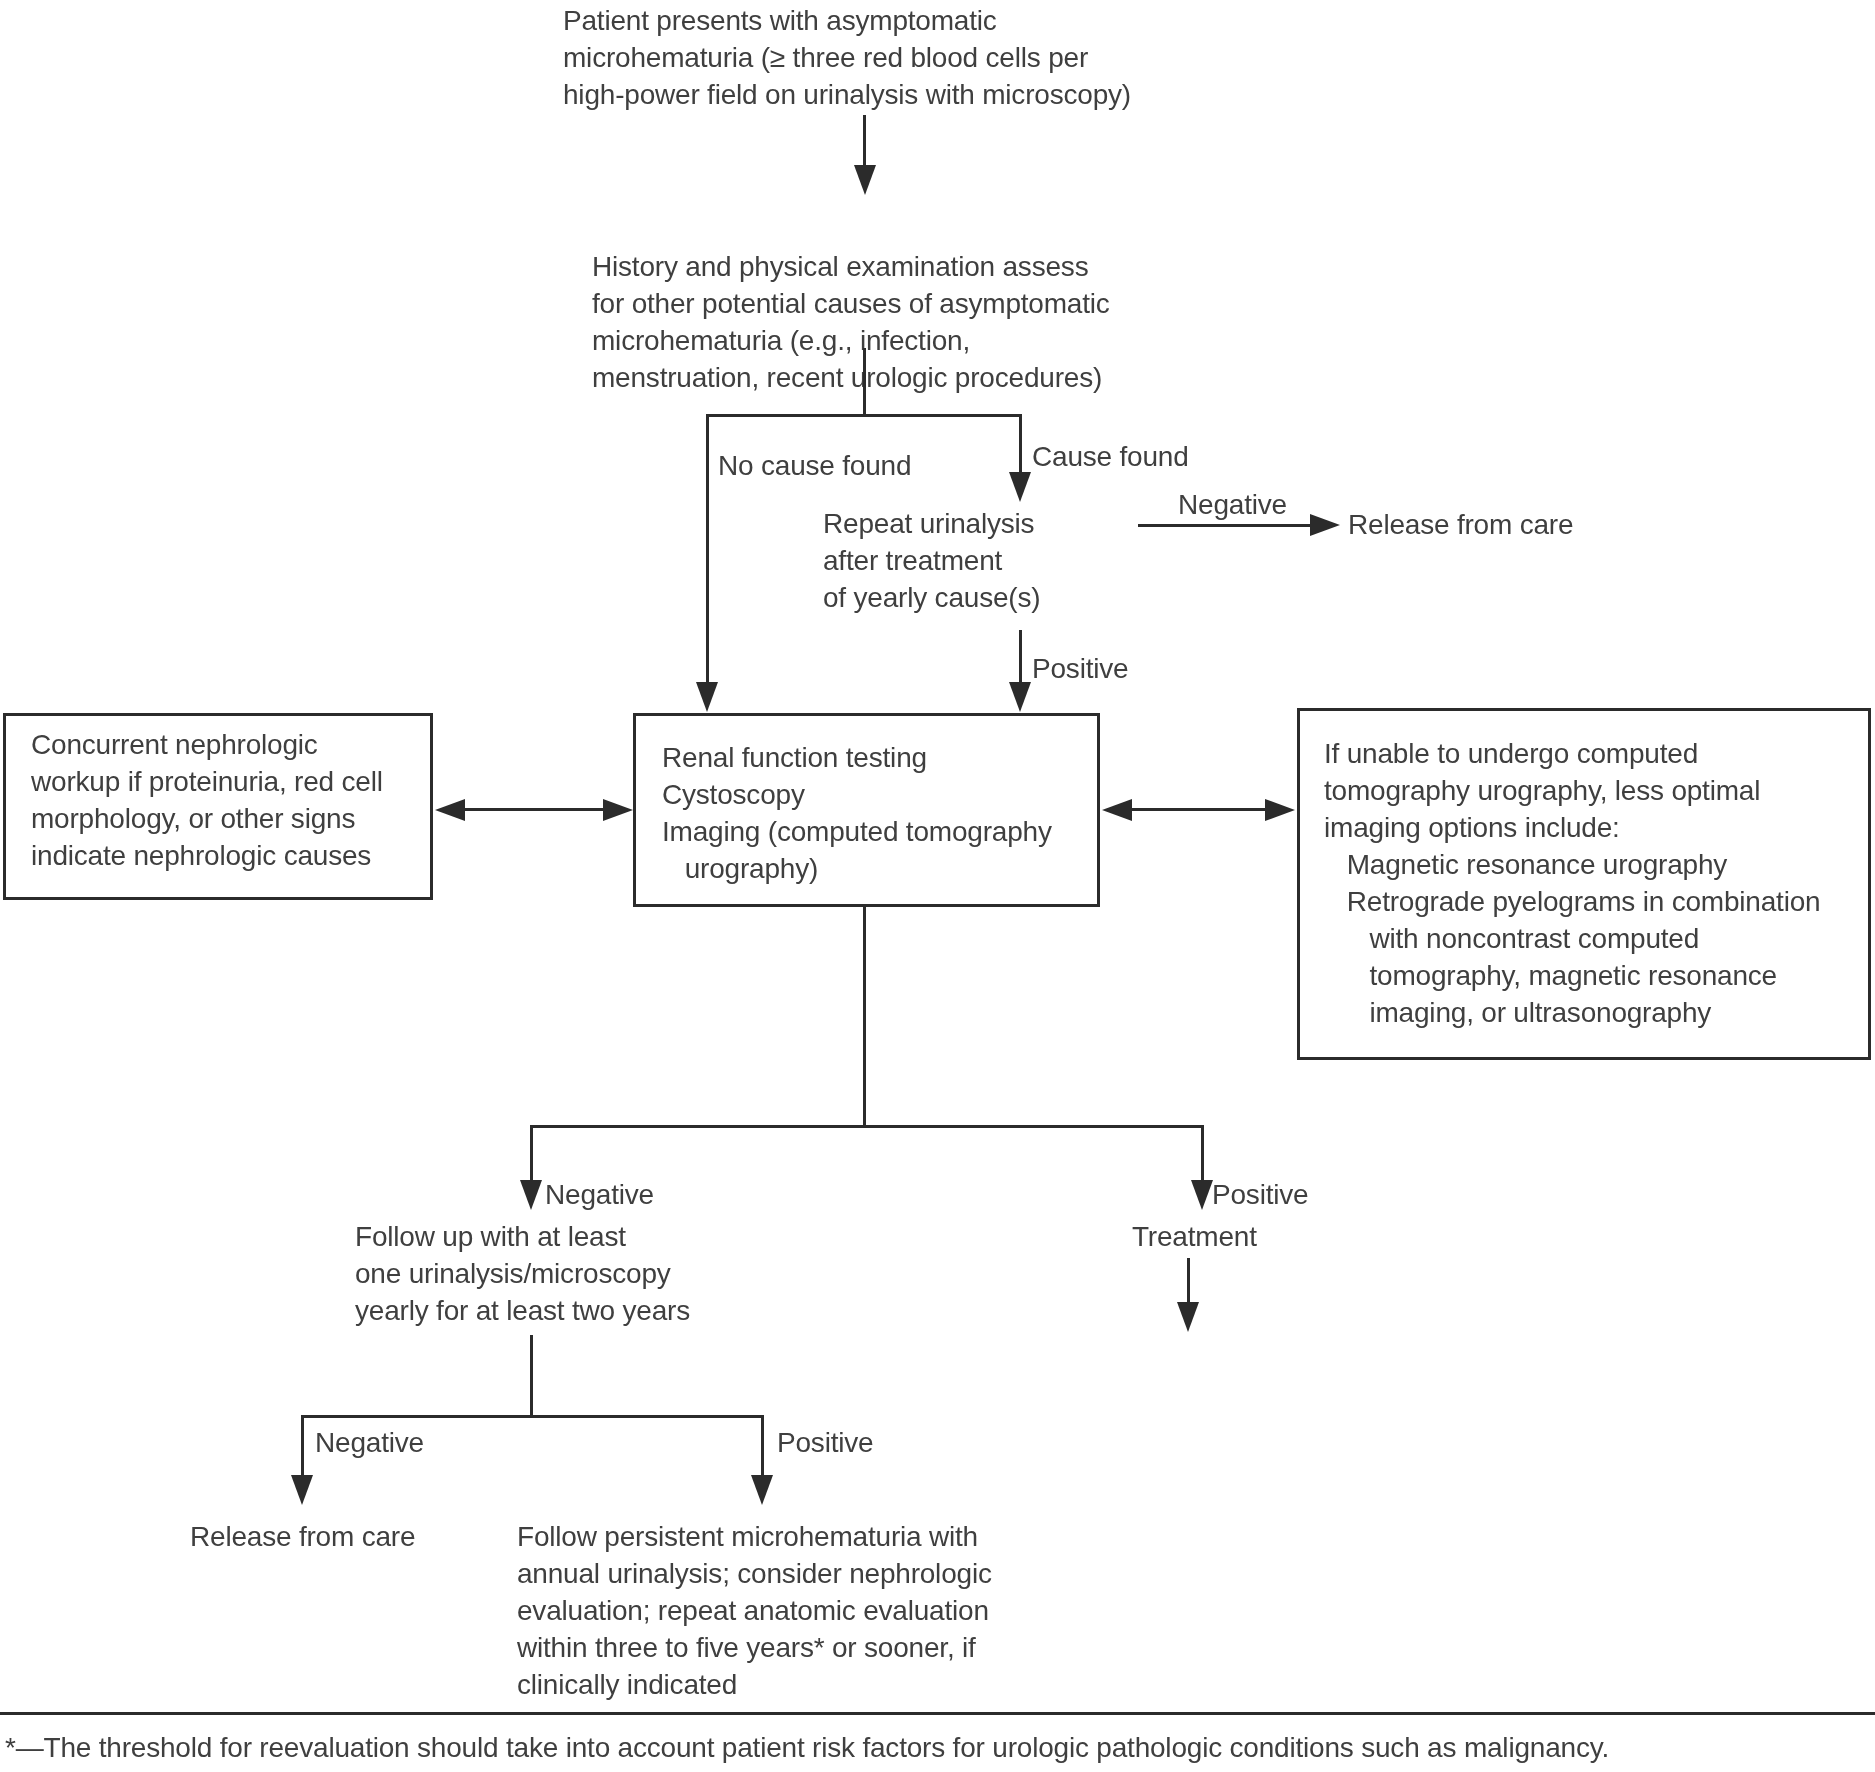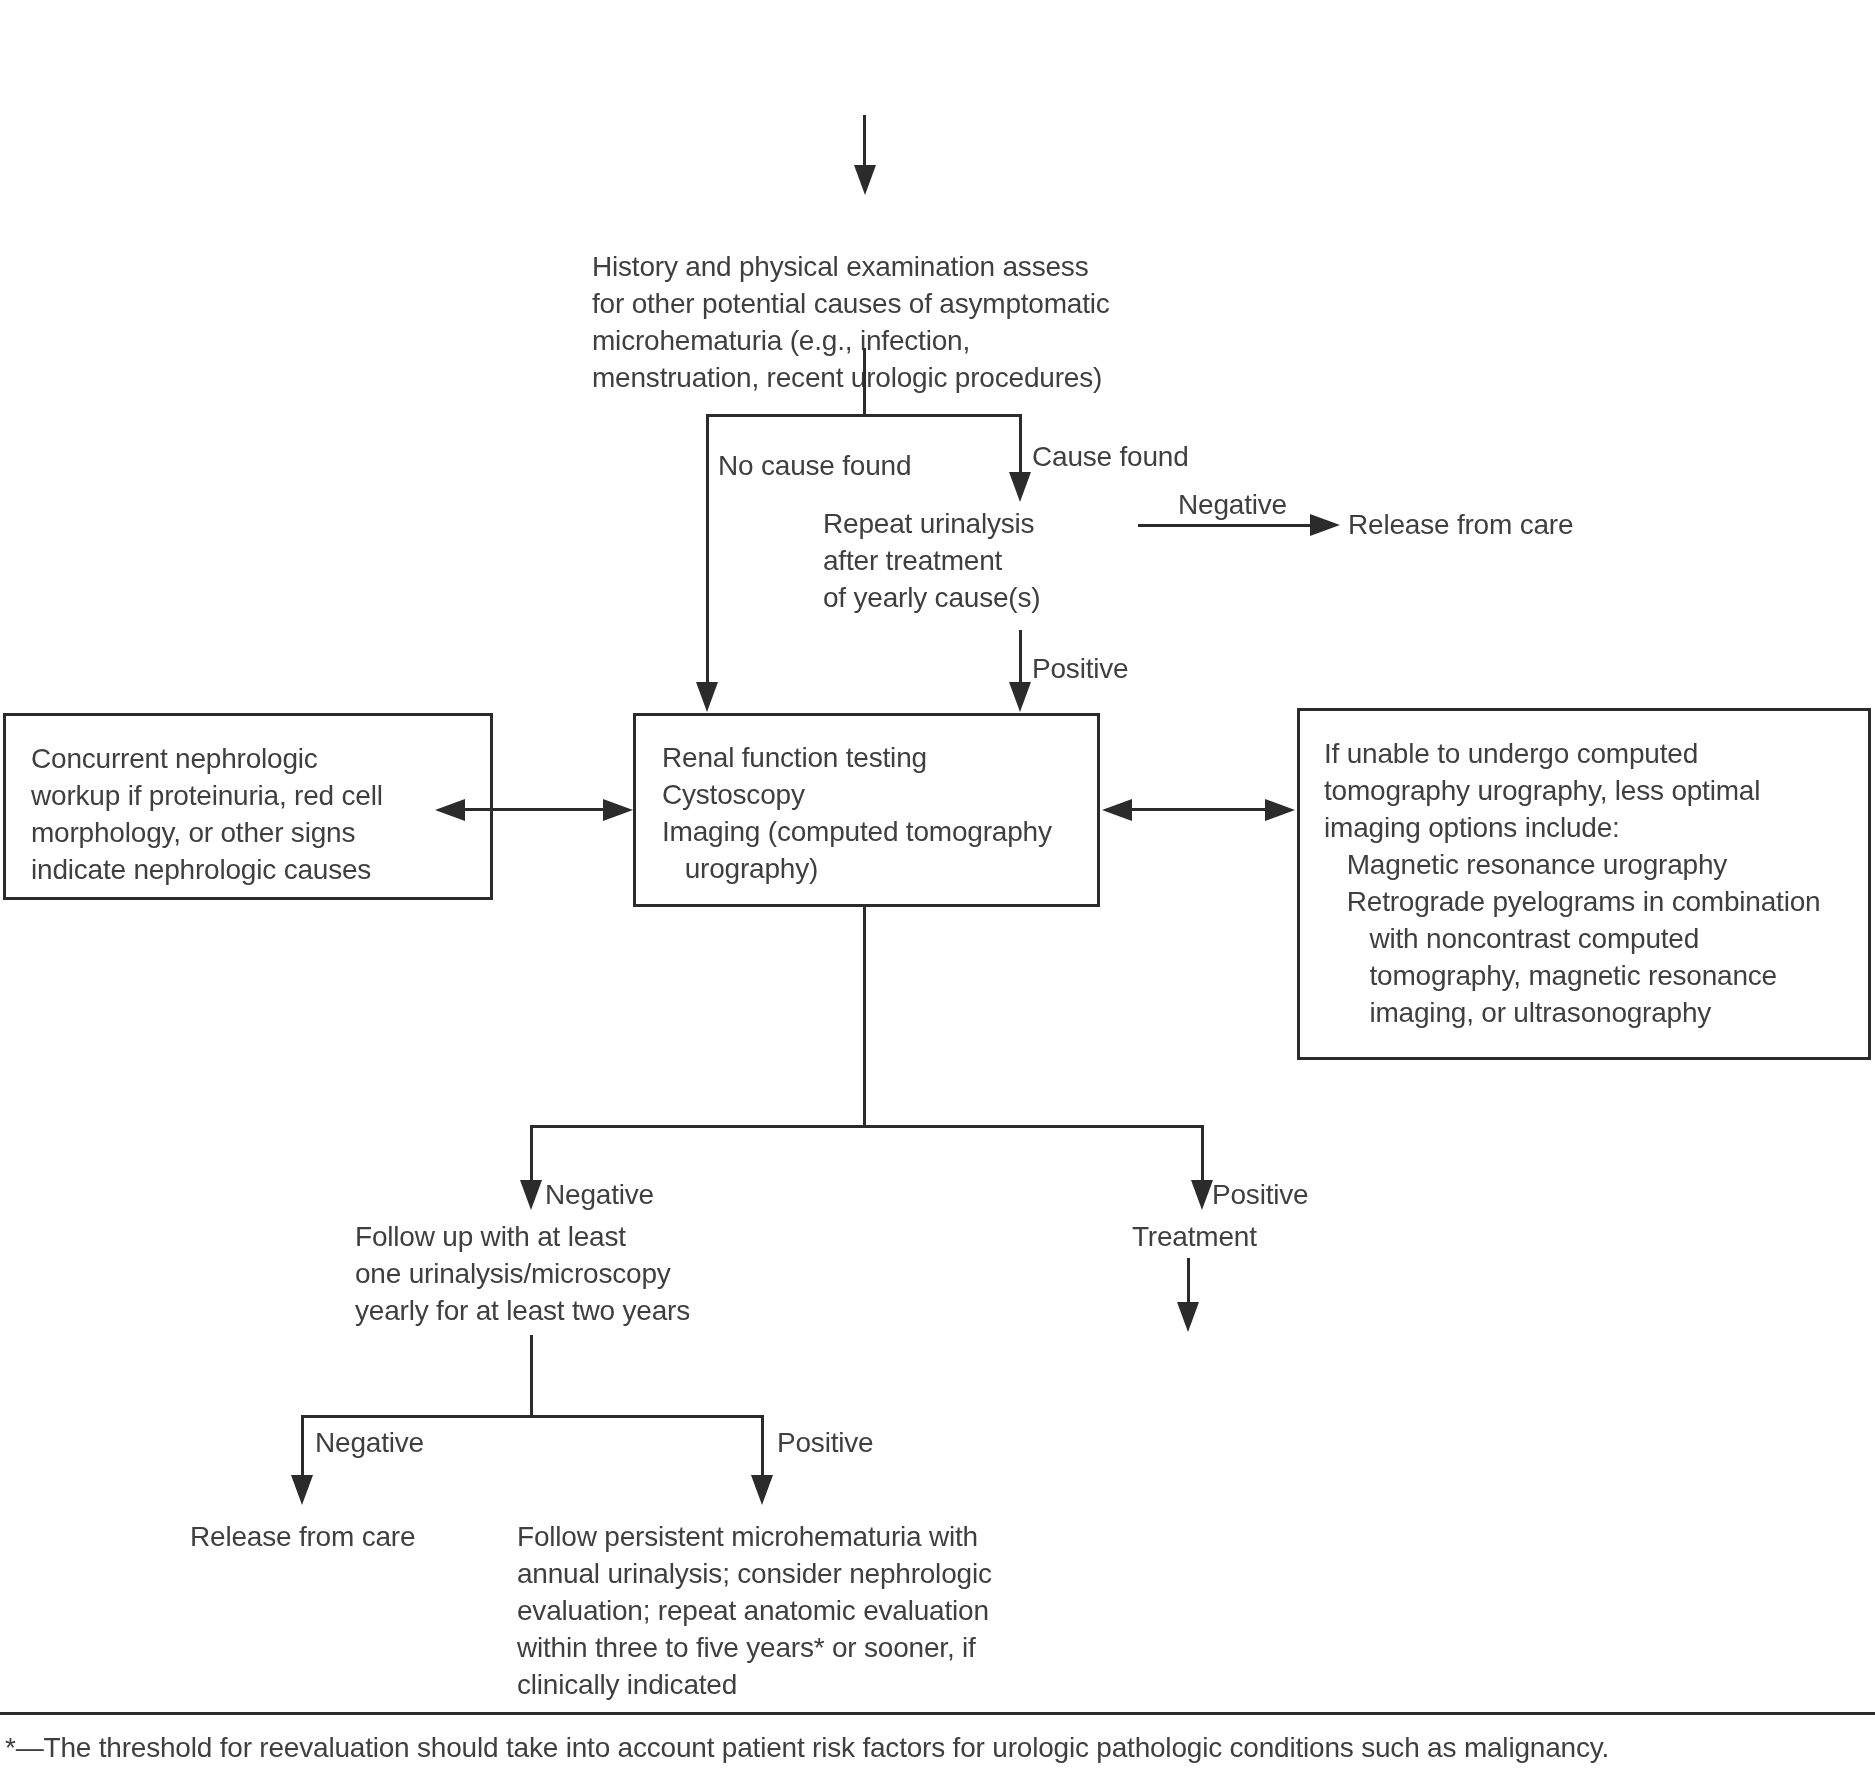--- a/index.html
+++ b/index.html
@@ -42,20 +42,23 @@
     letter-spacing:-0.2px;
     white-space:pre;
     color:var(--text);
   }
 </style>
 </head>
 <body>
 
 <div id="figure">
 
+  <div class="t" style="left:563px;top:2px;">Patient presents with asymptomatic
+microhematuria (≥ three red blood cells per
+high-power field on urinalysis with microscopy)</div>
 
   <div class="ln" style="left:863px;top:115px;width:3px;height:50px;"></div>
   <div class="ah ah-down" style="left:854px;top:165px;"></div>
 
   <div class="t" style="left:592px;top:200px;margin-top:48px;">History and physical examination assess
 for other potential causes of asymptomatic
 microhematuria (e.g., infection,
 menstruation, recent urologic procedures)</div>
 
   <div class="ln" style="left:863px;top:348px;width:3px;height:66px;"></div>
@@ -75,21 +78,21 @@
 
   <div class="ln" style="left:1138px;top:524px;width:172px;height:3px;"></div>
   <div class="ah ah-right" style="left:1310px;top:514px;"></div>
   <div class="t" style="left:1178px;top:486px;">Negative</div>
   <div class="t" style="left:1348px;top:506px;">Release from care</div>
 
   <div class="ln" style="left:1019px;top:630px;width:3px;height:52px;"></div>
   <div class="ah ah-down" style="left:1009px;top:682px;"></div>
   <div class="t" style="left:1032px;top:650px;">Positive</div>
 
-  <div class="box" style="left:3px;top:713px;width:490px;height:187px;padding:24px 0 0 25px;">
+  <div class="box" style="left:3px;top:713px;width:430px;height:187px;padding:10px 0 0 25px;">
     <div class="t">Concurrent nephrologic
 workup if proteinuria, red cell
 morphology, or other signs
 indicate nephrologic causes</div>
   </div>
 
   <div class="box" style="left:633px;top:713px;width:467px;height:194px;padding:23px 0 0 26px;">
     <div class="t">Renal function testing
 Cystoscopy
 Imaging (computed tomography

